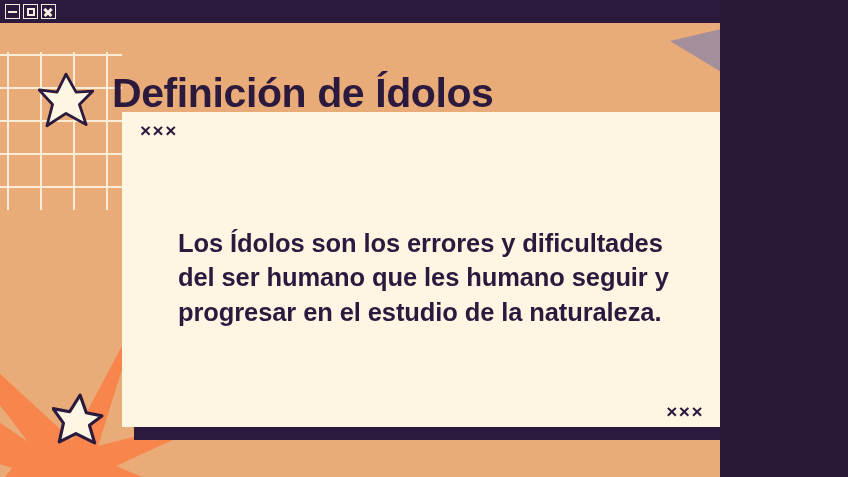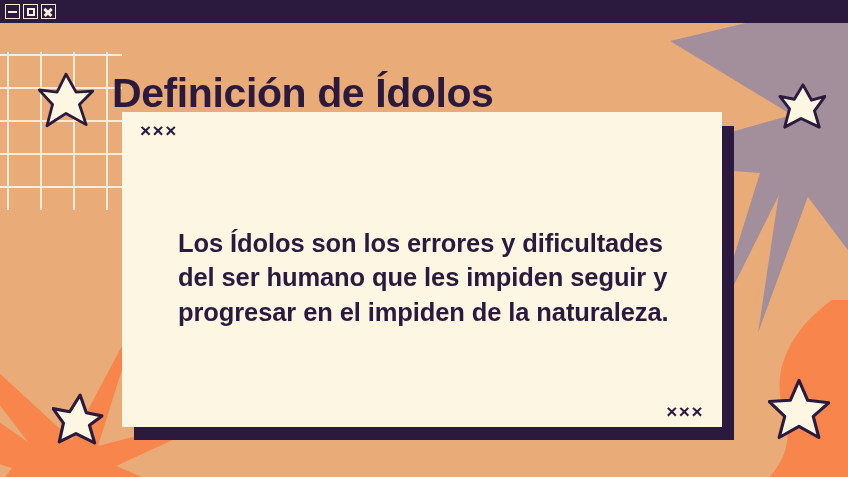--- a/index.html
+++ b/index.html
@@ -9,21 +9,21 @@
   }
   body {
     width: 848px;
     height: 477px;
     overflow: hidden;
     font-family: "Liberation Sans", sans-serif;
   }
 
   #slide {
     position: relative;
-    width: 848px;
+    width: 720px;
     height: 477px;
     overflow: hidden;
     background: #e9ab77;
   }
 
   
   #titlebar {
     position: absolute;
     left: 0; top: 0;
     width: 848px;
@@ -221,21 +221,21 @@
   <svg id="star-botright" class="star-svg" viewBox="0 0 100 100">
     <polygon points="50,4 64,36 98,40 73,62 82,96 50,78 18,96 27,62 2,38 36,36" fill="#fdf6e3" stroke="#2b1a3d" stroke-width="5" stroke-linejoin="round"></polygon>
   </svg>
 
   <h1 id="page-title">Definición de Ídolos</h1>
 
   <div id="card-shadow"></div>
 
   <div id="content-card">
     <span id="card-mark-top">×××</span>
-    <p id="card-body-text">Los Ídolos son los errores y dificultades del ser humano que les impiden seguir y progresar en el impiden de la naturaleza.</p>
+    <p id="card-body-text">Los Ídolos son los errores y dificultades del ser humano que les humano seguir y progresar en el estudio de la naturaleza.</p>
     <span id="card-mark-bottom">×××</span>
   </div>
 
   <div id="titlebar">
     <div id="titlebar-buttons">
       <span class="tb-btn tb-min"></span>
       <span class="tb-btn tb-max"></span>
       <span class="tb-btn tb-close"></span>
     </div>
   </div>

